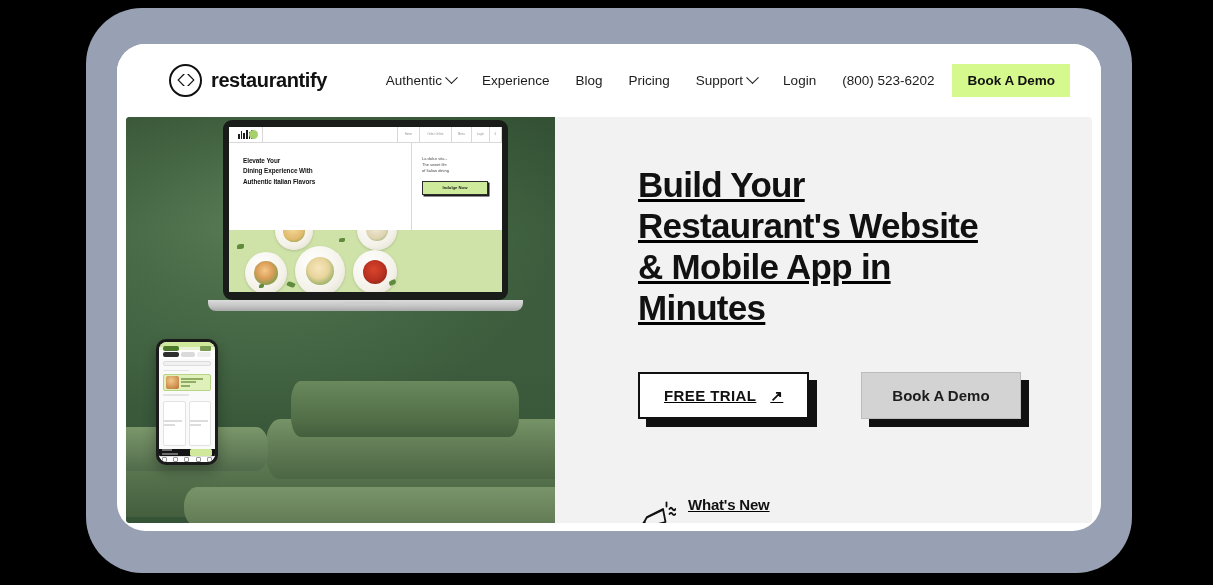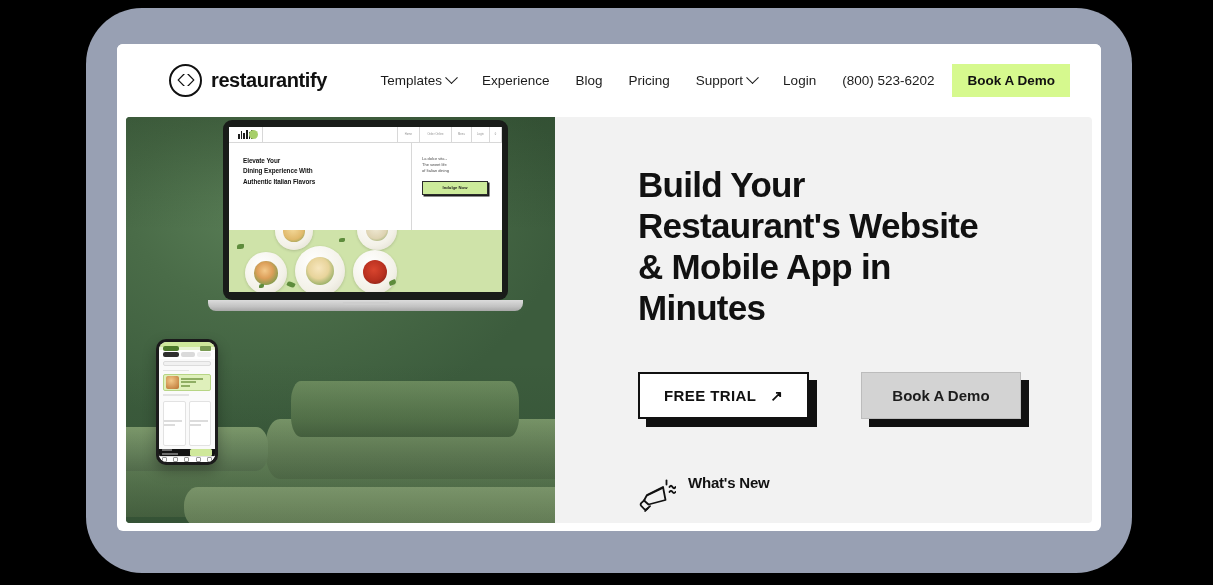--- a/index.html
+++ b/index.html
@@ -23,21 +23,21 @@
     background: #98a0b3;
     border-radius: 56px;
   }
 
   
   .card {
     position: absolute;
     left: 117px; top: 44px;
     width: 984px; height: 487px;
     background: #ffffff;
-    border-radius: 6px;
+    border-radius: 28px;
     overflow: hidden;
   }
 
   
   .nav {
     position: absolute; left: 0; top: 0;
     width: 984px; height: 72px;
     display: flex; align-items: center;
     padding: 0 31px 0 52px;
     background: #ffffff;
@@ -91,20 +91,21 @@
     white-space: nowrap;
   }
 
   
   .hero {
     position: absolute; left: 9px; top: 73px;
     width: 966px; height: 406px;
     display: flex;
     border-radius: 4px;
     overflow: hidden;
+    text-decoration: underline;
   }
 
   
   .hero-photo {
     position: relative;
     width: 429px; height: 406px;
     background: #3f6341;
     overflow: hidden;
     flex: 0 0 429px;
   }
@@ -328,21 +329,21 @@
   }
   .btn-demo2 {
     position: relative; z-index: 1;
     background: #d3d3d3; color: #1c1c1c;
     border: 1.5px solid #bcbcbc;
     font-size: 15px; font-weight: 800;
     padding: 14px 30px; cursor: pointer;
   }
   .arrow-ne { font-size: 15px; font-weight: 700; line-height: 1; }
 
-  .features { display: flex; gap: 57px; margin-top: 55px; }
+  .features { display: flex; gap: 57px; margin-top: 77px; }
   .feature { display: flex; gap: 12px; align-items: flex-start; }
   .feat-icon { flex: 0 0 auto; padding-top: 5px; }
   .feat-title {
     font-size: 15px; font-weight: 800; color: #111111;
     letter-spacing: -0.2px; margin-bottom: 5px;
   }
   .feat-desc {
     font-size: 11.5px; color: #3f3f3f; line-height: 1.5;
     white-space: pre-line;
   }
@@ -361,21 +362,21 @@
           <svg width="18" height="14" viewBox="0 0 18 14">
             <path d="M8 1 L2 7 L8 13 L6.2 13 L0.4 7 L6.2 1 Z" fill="#111"></path>
             <path d="M10 1 L16 7 L10 13 L11.8 13 L17.6 7 L11.8 1 Z" fill="#111"></path>
           </svg>
         </span>
         <span class="brand-name">restaurantify</span>
       </div>
 
       <div class="nav-links">
         <div class="nav-link">
-          <span>Templates</span>
+          <span>Authentic</span>
           <span class="chev"></span>
         </div>
         <div class="nav-link">
           <span>Experience</span>
         </div>
         <div class="nav-link">
           <span>Blog</span>
         </div>
         <div class="nav-link">
           <span>Pricing</span>

